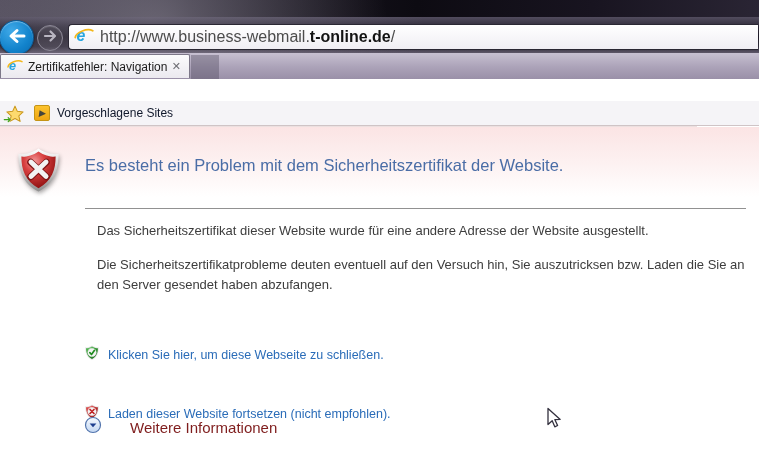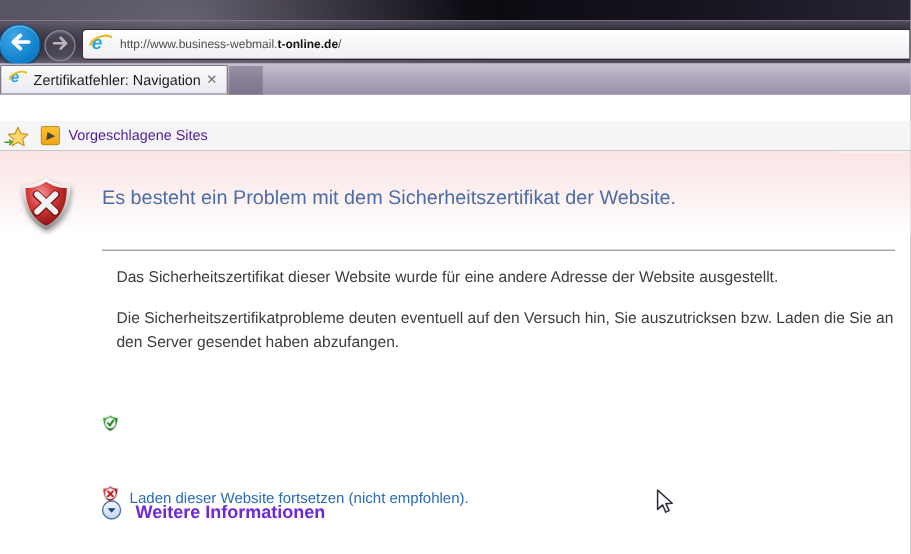--- a/index.html
+++ b/index.html
@@ -31,21 +31,21 @@
     left:37px;top:25px;width:24px;height:24px;
     background:rgba(120,115,130,.18);
     border:1px solid #8d8997;box-shadow:inset 0 1px 1px rgba(255,255,255,.18);
   }
   .address-bar{
     position:absolute;left:68px;top:24px;width:690px;height:26px;
     background:linear-gradient(180deg,#ffffff,#f0eef3);
     border:1px solid #2a2733;border-right:none;border-radius:4px 0 0 4px;
     display:flex;align-items:center;padding-left:5px;box-sizing:border-box;
   }
-  .url{font-size:10px;color:#4c4c4c;margin-left:6px;white-space:nowrap;}
+  .url{font-size:16px;color:#4c4c4c;margin-left:6px;white-space:nowrap;}
   .url b{color:#131313;}
   
   .tabrow{
     position:absolute;left:0;top:53px;width:759px;height:26px;
     background:linear-gradient(180deg,#c7c0d1,#aba2b8 55%,#9a90a8);
   }
   .tabrow .stub{position:absolute;left:191px;top:2px;width:28px;height:24px;background:rgba(70,64,82,.35);}
   .tab{
     position:absolute;left:0;top:1px;width:190px;height:24px;
     background:linear-gradient(180deg,#fbfbfc,#ebe9ef);
@@ -70,21 +70,21 @@
   .fav-star .green-arrow{
     position:absolute;left:-3px;bottom:-3px;font-size:10px;color:#3fa11c;
     text-shadow:0 0 1px #fff;
   }
   .suggested-icon{
     width:16px;height:16px;margin-left:9px;border-radius:2px;cursor:pointer;
     background:linear-gradient(180deg,#fcc32e,#efa512);border:1px solid #c49416;
     box-sizing:border-box;display:flex;align-items:center;justify-content:center;
   }
   .suggested-icon span{font-size:9px;color:#46453c;transform:skewX(-8deg);line-height:1;}
-  .fav-label{font-size:12px;color:#4c1d95;margin-left:7px;cursor:pointer;}
+  .fav-label{font-size:12px;color:#0f172a;margin-left:7px;cursor:pointer;}
   
   .content{
     position:absolute;left:0;top:126px;width:697px;height:336px;background:#fff;
     border-top:1px solid #ece0e0;
   }
   .banner{position:absolute;left:0;top:0;width:759px;height:70px;
     background:linear-gradient(180deg,#fbe4e4,#fdf2f2 55%,#ffffff);}
   .big-shield{position:absolute;left:15px;top:20px;filter:drop-shadow(1px 2px 2px rgba(0,0,0,.35));}
   .page-heading{
     position:absolute;left:85px;top:29px;font-size:16.5px;color:#4a6da6;width:660px;
@@ -92,21 +92,21 @@
   .divider{position:absolute;left:85px;top:81px;width:661px;height:1px;background:#919191;}
   .para{position:absolute;left:97px;width:668px;font-size:13px;color:#3d3d3d;line-height:1.55;}
   .p1{top:94px;}
   .p2{top:128px;}
   .rec{top:188px;font-weight:bold;color:#2e2e2e;}
   .link-row{position:absolute;left:84px;display:flex;align-items:center;cursor:pointer;}
   .link-row .txt{font-size:12.5px;color:#2a6cb8;margin-left:8px;}
   .lr1{top:218px;}
   .lr2{top:251px;margin-top:26px;}
   .more-row{position:absolute;left:84px;top:289px;display:flex;align-items:center;cursor:pointer;}
-  .more-row .txt{font-size:15px;color:#6d28d9;margin-left:11px;font-weight:bold;}
+  .more-row .txt{font-size:15px;color:#7f1d1d;margin-left:28px;}
   .cursor{position:absolute;left:546px;top:407px;pointer-events:none;}
 </style>
 </head>
 <body>
 
 <div class="screen">
 
   <div class="titlebar"></div>
 
   <div class="toolbar"></div>
@@ -202,20 +202,21 @@
               <stop offset="45%" stop-color="#3aa83a"></stop>
               <stop offset="100%" stop-color="#156c15"></stop>
             </radialGradient>
           </defs>
           <path d="M24 1.5 C31 6.5 39.5 8 44.5 7 C44.5 23 40.5 37.5 24 45.5 C7.5 37.5 3.5 23 3.5 7 C8.5 8 17 6.5 24 1.5 Z" fill="#e8e8e8"></path>
           <path d="M24 4.5 C30 8.8 37.5 10.3 41.5 9.8 C41.5 23 37.8 34.8 24 42 C10.2 34.8 6.5 23 6.5 9.8 C10.5 10.3 18 8.8 24 4.5 Z" fill="url(#greeng)"></path>
           <circle cx="24" cy="22.5" r="13" fill="#f4f4f4" stroke="#cfcfcf" stroke-width="1"></circle>
           <path d="M17.5 23 L22.5 28.5 L31 16.5" stroke="#1f8c1f" stroke-width="5" fill="none" stroke-linecap="round" stroke-linejoin="round"></path>
         </svg>
       </span>
+      <span class="txt">Klicken Sie hier, um diese Webseite zu schließen.</span>
     </div>
 
     <div class="link-row lr2">
       <span>
         <svg width="16" height="16" viewBox="0 0 48 48">
           <path d="M24 1.5 C31 6.5 39.5 8 44.5 7 C44.5 23 40.5 37.5 24 45.5 C7.5 37.5 3.5 23 3.5 7 C8.5 8 17 6.5 24 1.5 Z" fill="#e8e8e8"></path>
           <path d="M24 4.5 C30 8.8 37.5 10.3 41.5 9.8 C41.5 23 37.8 34.8 24 42 C10.2 34.8 6.5 23 6.5 9.8 C10.5 10.3 18 8.8 24 4.5 Z" fill="url(#redg)"></path>
           <circle cx="24" cy="22.5" r="13" fill="#f4f4f4" stroke="#cfcfcf" stroke-width="1"></circle>
           <path d="M18 16.5 L30 28.5 M30 16.5 L18 28.5" stroke="#c02020" stroke-width="5" stroke-linecap="round"></path>
         </svg>

